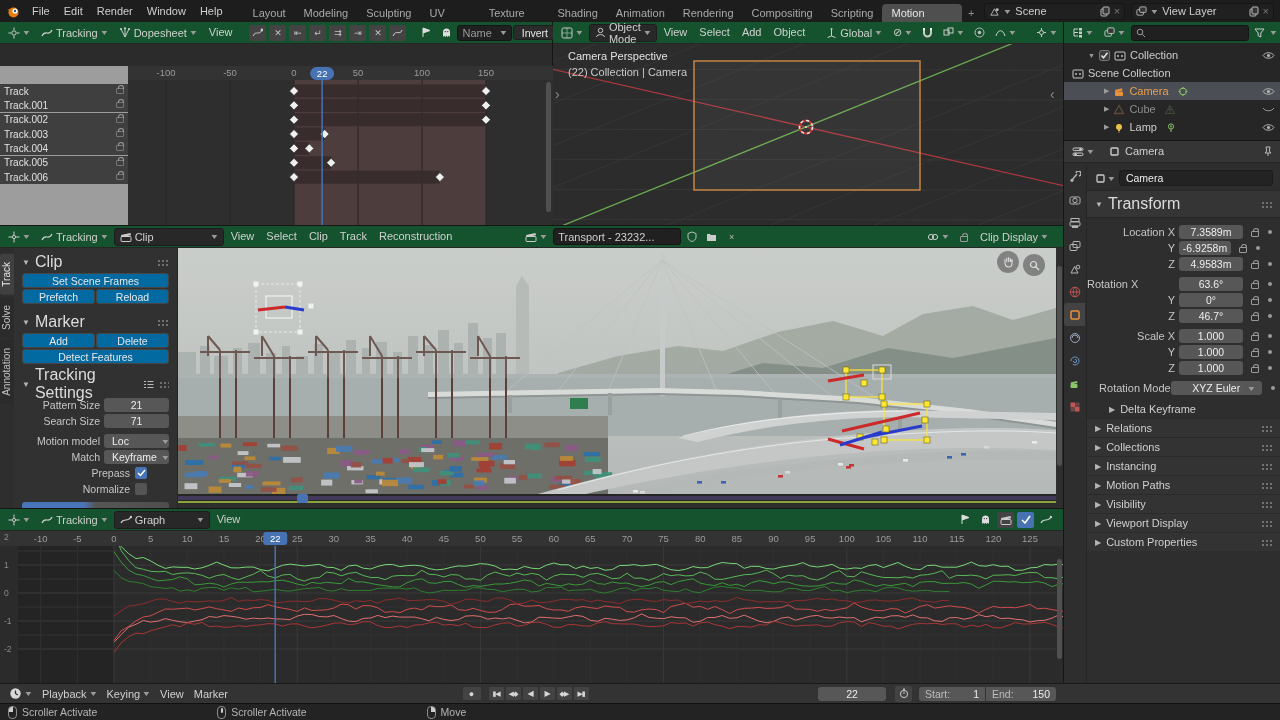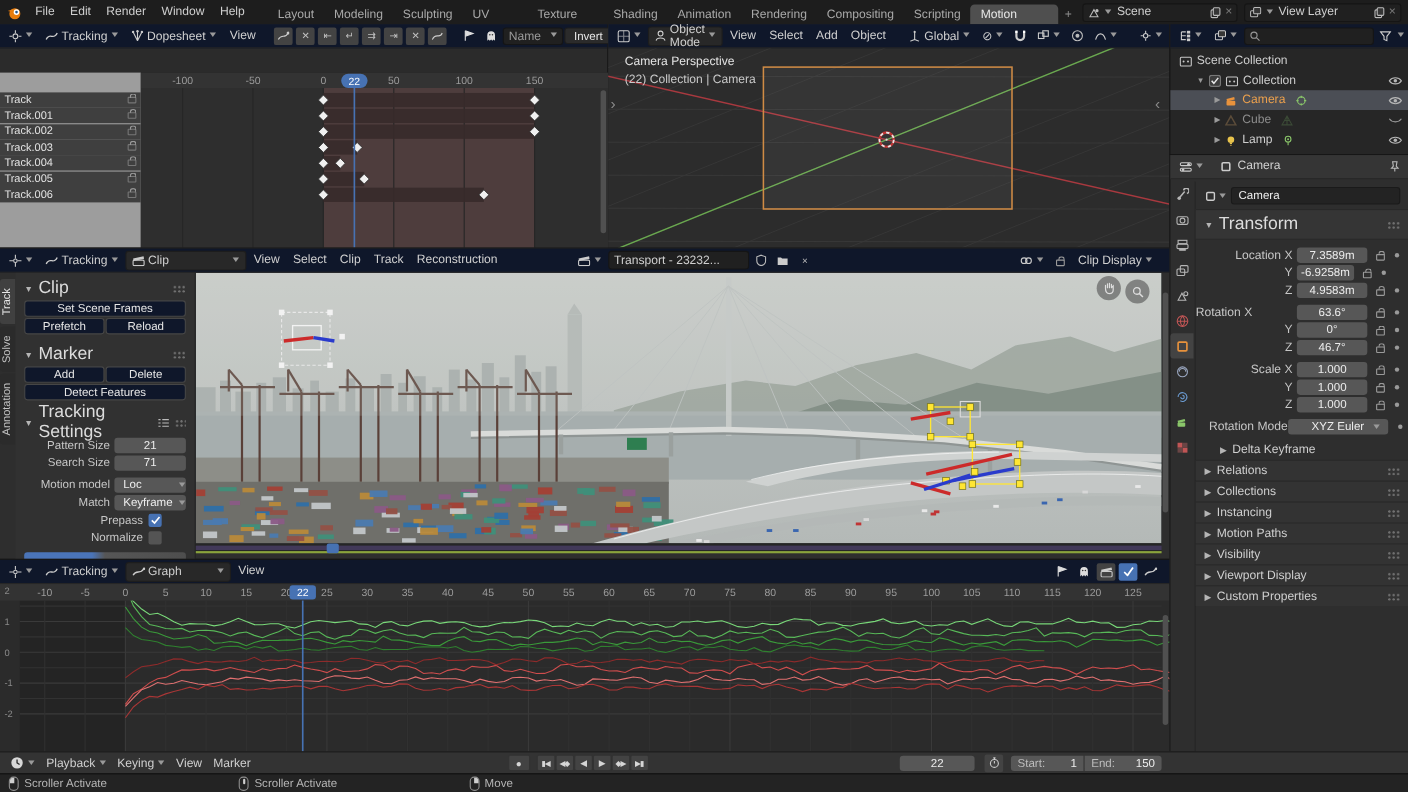--- a/index.html
+++ b/index.html
@@ -9,21 +9,21 @@
 .row{display:flex;align-items:center}
 .spacer{flex:1}
 
 .topbar{left:0;top:0;width:1280px;height:22px;background:#1d1d1d;display:flex;align-items:center;padding:0 6px;gap:2px}
 .menu{color:#cfcfcf;padding:0 7px;line-height:22px;font-size:11px;cursor:default}
 .wtab{color:#a9a9a9;padding:0 9px;line-height:18px;font-size:11px;border-radius:4px 4px 0 0;margin-top:4px;height:18px}
 .wtab.active{background:#4f4f4f;color:#e8e8e8}
 .wtab.plus{color:#8d8d8d;padding:0 6px}
 .idfield{background:#202020;border:1px solid #151515;border-radius:3px;height:17px;display:flex;align-items:center;gap:4px;padding:0 4px;color:#cfcfcf}
 
-.hdr{background:#0f172a;display:flex;align-items:center;gap:1px;padding:0 3px;border-bottom:1px solid #262626}
+.hdr{background:#14532d;display:flex;align-items:center;gap:1px;padding:0 3px;border-bottom:1px solid #262626}
 .hmenu{color:#d0d0d0;padding:0 6px;font-size:11px;line-height:21px}
 .dropwrap{display:flex;align-items:center;gap:3px;background:transparent;padding:0 5px;border-radius:3px;color:#d0d0d0;height:18px}
 .dropwrap.dark{background:#282828;border:1px solid #1d1d1d}
 .chev{font-size:7px;color:#9a9a9a;transform:scaleX(1.4)}
 .ib{min-width:17px;height:16px;border-radius:2px;display:flex;align-items:center;justify-content:center;color:#c2c2c2;background:#434343;margin:0 1px;font-size:9px}
 .ib.flat{background:transparent}
 .ib.blue{background:#4772b3;color:#fff}
 .sep{width:1px;height:16px;background:#2a2a2a;margin:0 4px}
 svg.ic{display:block}
 
@@ -32,21 +32,21 @@
 .ds-row{height:14px;margin-bottom:0.35px;background:#3f3f3f;display:flex;align-items:center;padding:0 4px;color:#e2e2e2;font-size:10px}
 .ds-timeline{left:128px;top:44px;width:425px;height:181px;background:#2e2e2e;overflow:hidden}
 .view3d{left:553px;top:22px;width:510px;height:203px;background:#2c2c2c}
 .outliner{left:1063px;top:22px;width:217px;height:118px;background:#262626;border-left:1px solid #161616}
 .props{left:1063px;top:140px;width:217px;height:543px;background:#2e2e2e;border-left:1px solid #161616;border-top:1px solid #161616}
 .clip{left:0;top:225px;width:1063px;height:283px;background:#2e2e2e;border-top:1px solid #161616}
 .graph{left:0;top:508px;width:1063px;height:175px;background:#2b2b2b;border-top:1px solid #161616}
 .tlbar{left:0;top:683px;width:1280px;height:20px;background:#333;border-top:1px solid #1a1a1a;display:flex;align-items:center;padding:0 4px}
 .statusbar{left:0;top:703px;width:1280px;height:17px;background:#232323;border-top:1px solid #101010;display:flex;align-items:center;padding:0 8px;color:#b5b5b5;font-size:10.5px}
 
-.btn{background:#0f172a;border:1px solid #464646;border-radius:3px;height:15px;display:flex;align-items:center;justify-content:center;color:#e6e6e6;font-size:10.5px}
+.btn{background:#0369a1;border:1px solid #464646;border-radius:3px;height:15px;display:flex;align-items:center;justify-content:center;color:#e6e6e6;font-size:10.5px}
 .field{background:#575757;border-radius:3px;height:14px;display:flex;align-items:center;justify-content:center;color:#ededed;font-size:10.5px}
 .panel-title{display:flex;align-items:center;gap:4px;color:#dcdcdc;font-size:16px}
 .tri{font-size:8px;color:#b5b5b5}
 .dots{width:12px;height:7px;background-image:radial-gradient(#808080 1px,transparent 1.2px);background-size:4px 4px;opacity:.8}
 .lockic{position:relative;width:8px;height:6px;border:1px solid #9a9a9a;border-radius:1px;margin-top:4px}
 .lockic:before{content:"";position:absolute;left:1px;top:-4px;width:4px;height:3px;border:1px solid #9a9a9a;border-bottom:none;border-radius:3px 3px 0 0}
 .adot{width:4px;height:4px;border-radius:50%;background:#9a9a9a}
 .vtab{writing-mode:vertical-rl;transform:rotate(180deg);color:#c3c3c3;font-size:10px;background:#2b2b2b;padding:8px 1px;border-radius:0 3px 3px 0;text-align:center}
 .vtab.active{background:#404040;color:#e8e8e8}
 .checkbox{width:12px;height:12px;border-radius:2px;background:#545454;display:flex;align-items:center;justify-content:center}
@@ -452,54 +452,54 @@
           </span>
       </span>
       <span class="ib flat">
           <svg class="ic" width="11" height="10" viewBox="0 0 11 10">
             <path d="M1,1 H10 L6.8,5 V9 L4.2,7.8 V5 Z" fill="none" stroke="#ccc"></path>
           </svg>
         </span>
       <span class="chev">▼</span>
     </div>
     <div id="outliner-rows" class="abs" style="left:0;top:24px;width:217px">
+        <div class="row" style="height:18px;padding:0 6px 0 24px;gap:4px">
+          <span style="color:#9a9a9a;font-size:7px">▼</span>
+          <span>
+            <svg class="ic" width="11" height="11" viewBox="0 0 11 11">
+              <rect x="0.5" y="0.5" width="10" height="10" rx="2" fill="#3d3d3d" stroke="#787878"></rect>
+              <path d="M2.5,5.5 L4.5,7.8 L8.5,2.8" fill="none" stroke="#e8e8e8" stroke-width="1.4"></path>
+            </svg>
+          </span>
+          <span style="">
+            <svg class="ic" width="12" height="11" viewBox="0 0 12 11">
+              <rect x="1" y="2" width="10" height="8" rx="1" fill="none" stroke="#c8c8c8"></rect>
+              <circle cx="4" cy="6" r="0.9" fill="#c8c8c8"></circle>
+              <circle cx="8" cy="6" r="0.9" fill="#c8c8c8"></circle>
+            </svg>
+          </span>
+          <span style="font-size:11px;color:#cdcdcd">Collection</span>
+          <span class="spacer"></span>
+          <span>
+            <svg class="ic" width="13" height="9" viewBox="0 0 13 9">
+              <path d="M1,4.5 C3.5,0.8 9.5,0.8 12,4.5 C9.5,8.2 3.5,8.2 1,4.5 Z" fill="none" stroke="#b5b5b5"></path>
+              <circle cx="6.5" cy="4.5" r="1.6" fill="#b5b5b5"></circle>
+            </svg>
+          </span>
+        </div>
         <div class="row" style="height:18px;padding:0 6px 0 8px;gap:4px">
           <span style="">
             <svg class="ic" width="12" height="11" viewBox="0 0 12 11">
               <rect x="1" y="2" width="10" height="8" rx="1" fill="none" stroke="#c8c8c8"></rect>
               <circle cx="4" cy="6" r="0.9" fill="#c8c8c8"></circle>
               <circle cx="8" cy="6" r="0.9" fill="#c8c8c8"></circle>
             </svg>
           </span>
           <span style="font-size:11px;color:#cdcdcd">Scene Collection</span>
           <span class="spacer"></span>
-        </div>
-        <div class="row" style="height:18px;padding:0 6px 0 24px;gap:4px">
-          <span style="color:#9a9a9a;font-size:7px">▼</span>
-          <span>
-            <svg class="ic" width="11" height="11" viewBox="0 0 11 11">
-              <rect x="0.5" y="0.5" width="10" height="10" rx="2" fill="#3d3d3d" stroke="#787878"></rect>
-              <path d="M2.5,5.5 L4.5,7.8 L8.5,2.8" fill="none" stroke="#e8e8e8" stroke-width="1.4"></path>
-            </svg>
-          </span>
-          <span style="">
-            <svg class="ic" width="12" height="11" viewBox="0 0 12 11">
-              <rect x="1" y="2" width="10" height="8" rx="1" fill="none" stroke="#c8c8c8"></rect>
-              <circle cx="4" cy="6" r="0.9" fill="#c8c8c8"></circle>
-              <circle cx="8" cy="6" r="0.9" fill="#c8c8c8"></circle>
-            </svg>
-          </span>
-          <span style="font-size:11px;color:#cdcdcd">Collection</span>
-          <span class="spacer"></span>
-          <span>
-            <svg class="ic" width="13" height="9" viewBox="0 0 13 9">
-              <path d="M1,4.5 C3.5,0.8 9.5,0.8 12,4.5 C9.5,8.2 3.5,8.2 1,4.5 Z" fill="none" stroke="#b5b5b5"></path>
-              <circle cx="6.5" cy="4.5" r="1.6" fill="#b5b5b5"></circle>
-            </svg>
-          </span>
         </div>
         <div class="row" style="height:18px;padding:0 6px 0 40px;gap:4px;background:#4b4e55">
           <span style="color:#9a9a9a;font-size:7px">▶</span>
           <span style="">
             <svg class="ic" width="12" height="11" viewBox="0 0 12 11">
               <path d="M2,4 L9,2.2 L9.5,4.5 L2.5,6.2 Z" fill="#e8923c"></path>
               <rect x="2" y="5.5" width="8" height="4.5" rx="1" fill="#e8923c"></rect>
             </svg>
           </span>
           <span style="font-size:11px;color:#eba04d">Camera</span>

